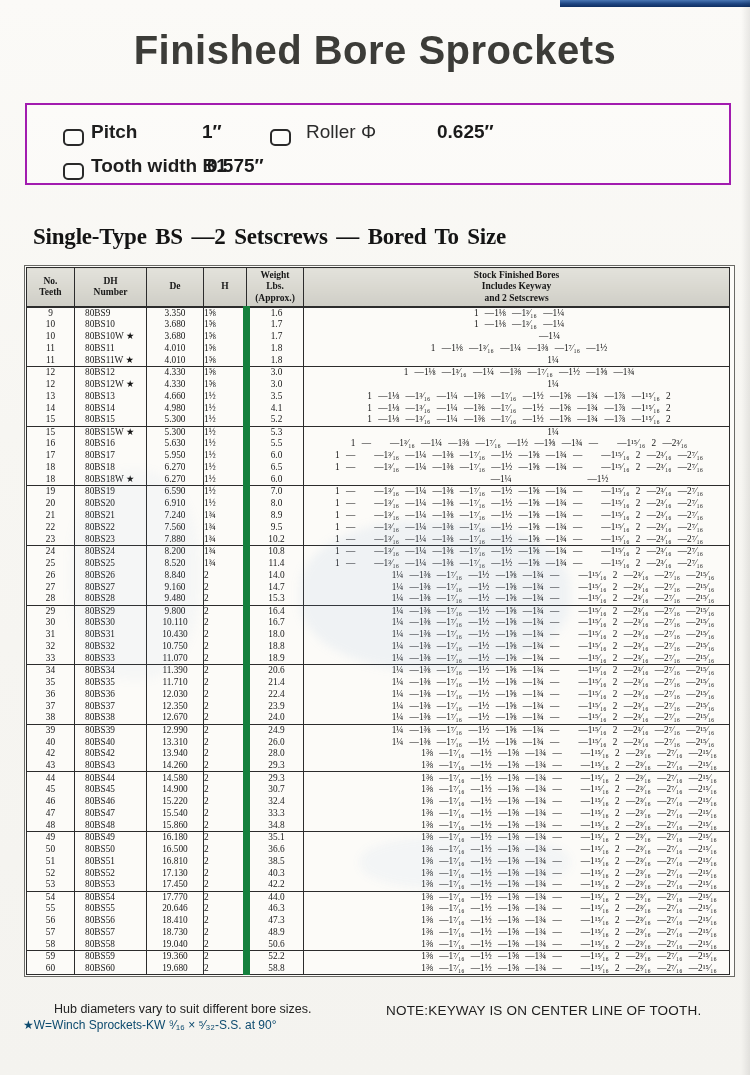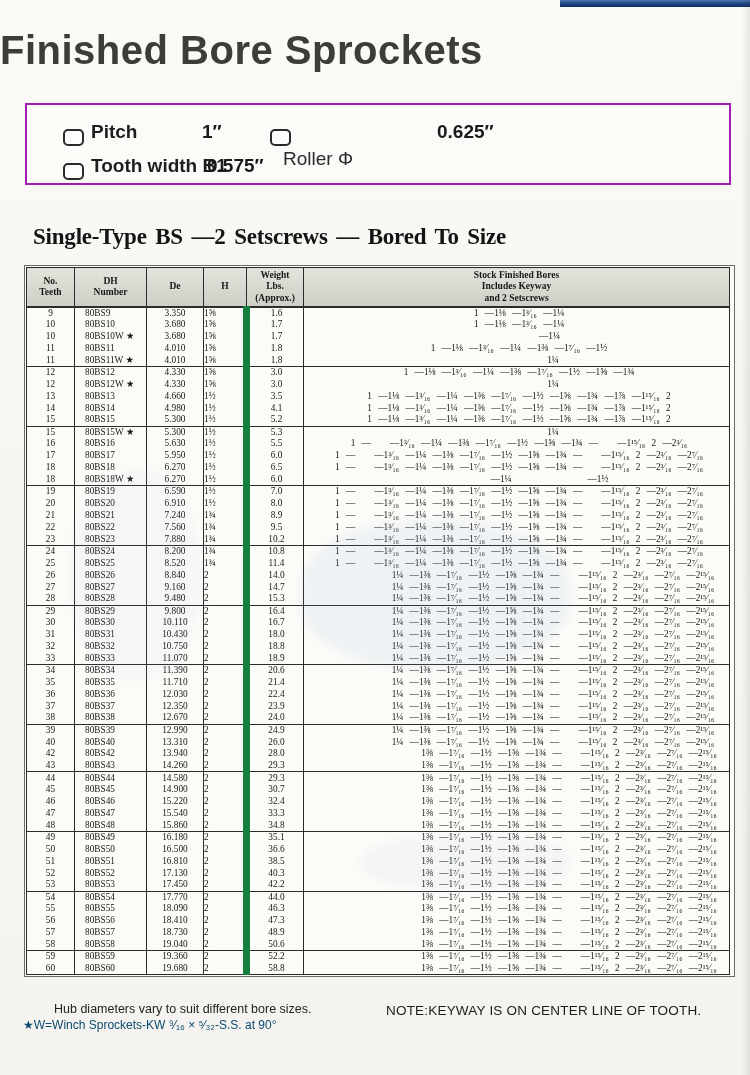--- a/index.html
+++ b/index.html
@@ -5,21 +5,21 @@
   html,body{margin:0;padding:0;}
   body{
     width:750px;height:1075px;position:relative;overflow:hidden;
     background:linear-gradient(180deg,#fbfaf7 0%,#f7f6f2 40%,#f4f3ef 100%);
     font-family:"Liberation Sans","DejaVu Sans",sans-serif;color:#1c1c1c;
   }
   .edge-shade{position:absolute;right:0;top:0;width:9px;height:1075px;
     background:linear-gradient(90deg,rgba(0,0,0,0) 0%,rgba(0,0,0,.08) 100%);}
   .corner-bar{position:absolute;left:560px;top:0;width:190px;height:7px;
     background:linear-gradient(180deg,#4a77b4 0%,#1d4480 55%,#102f62 100%);}
-  .page-title{position:absolute;left:0;top:28px;width:750px;text-align:left;
+  .page-title{position:absolute;left:0;top:28px;width:750px;text-align:center;
     font-size:40px;font-weight:800;letter-spacing:.5px;color:#3c3c38;}
   
   .spec-box{position:absolute;left:25px;top:103px;width:702px;height:78px;
     border:2px solid #a21caf;background:rgba(255,255,255,.35);}
   .chk{position:absolute;width:17px;height:13px;border:2px solid #2a2a2a;border-radius:5px;background:#fdfdfb;}
   .spec-label{position:absolute;font-size:19px;font-weight:700;color:#1e1e1e;}
   .spec-label.light{font-weight:500;color:#2b2b2b;}
   .spec-value{position:absolute;font-size:19px;font-weight:700;color:#1a1a1a;}
   
   .section-heading{position:absolute;left:25px;top:224px;font-family:"Liberation Serif","DejaVu Serif",serif;
@@ -54,21 +54,21 @@
 <div class="corner-bar"></div>
 <div class="edge-shade"></div>
 
 <div class="page-title">Finished Bore Sprockets</div>
 
 <div class="spec-box">
   <span class="chk" style="left:36px;top:24px;"></span>
   <span class="spec-label" style="left:64px;top:16px;">Pitch</span>
   <span class="spec-value" style="left:175px;top:16px;">1″</span>
   <span class="chk" style="left:243px;top:24px;"></span>
-  <span class="spec-label light" style="left:256px;top:16px;margin-top:27px;">Roller Φ</span>
+  <span class="spec-label light" style="left:279px;top:16px;">Roller Φ</span>
   <span class="spec-value" style="left:410px;top:16px;">0.625″</span>
   <span class="chk" style="left:36px;top:58px;"></span>
   <span class="spec-label" style="left:64px;top:50px;">Tooth width B1</span>
   <span class="spec-value" style="left:180px;top:50px;">0.575″</span>
 </div>
 
 <div class="section-heading">Single-Type BS —2 Setscrews — Bored To Size</div>
 
 <div class="tbl-wrap">
   <table>
@@ -493,21 +493,21 @@
           <td class="col-t">54</td>
           <td class="col-dh">80BS54</td>
           <td class="col-de">17.770</td>
           <td class="col-h">2</td>
           <td class="col-w">44.0</td>
           <td class="col-b"><span style="padding-left: 100px;">1⅜ —1⁷⁄₁₆ —1½ —1⅝ —1¾ —   —1¹⁵⁄₁₆ 2 —2³⁄₁₆ —2⁷⁄₁₆ —2¹⁵⁄₁₆</span></td>
         </tr>
         <tr>
           <td class="col-t">55</td>
           <td class="col-dh">80BS55</td>
-          <td class="col-de">18.090</td>
+          <td class="col-de">20.646</td>
           <td class="col-h">2</td>
           <td class="col-w">46.3</td>
           <td class="col-b"><span style="padding-left: 100px;">1⅜ —1⁷⁄₁₆ —1½ —1⅝ —1¾ —   —1¹⁵⁄₁₆ 2 —2³⁄₁₆ —2⁷⁄₁₆ —2¹⁵⁄₁₆</span></td>
         </tr>
         <tr>
           <td class="col-t">56</td>
           <td class="col-dh">80BS56</td>
           <td class="col-de">18.410</td>
           <td class="col-h">2</td>
           <td class="col-w">47.3</td>

